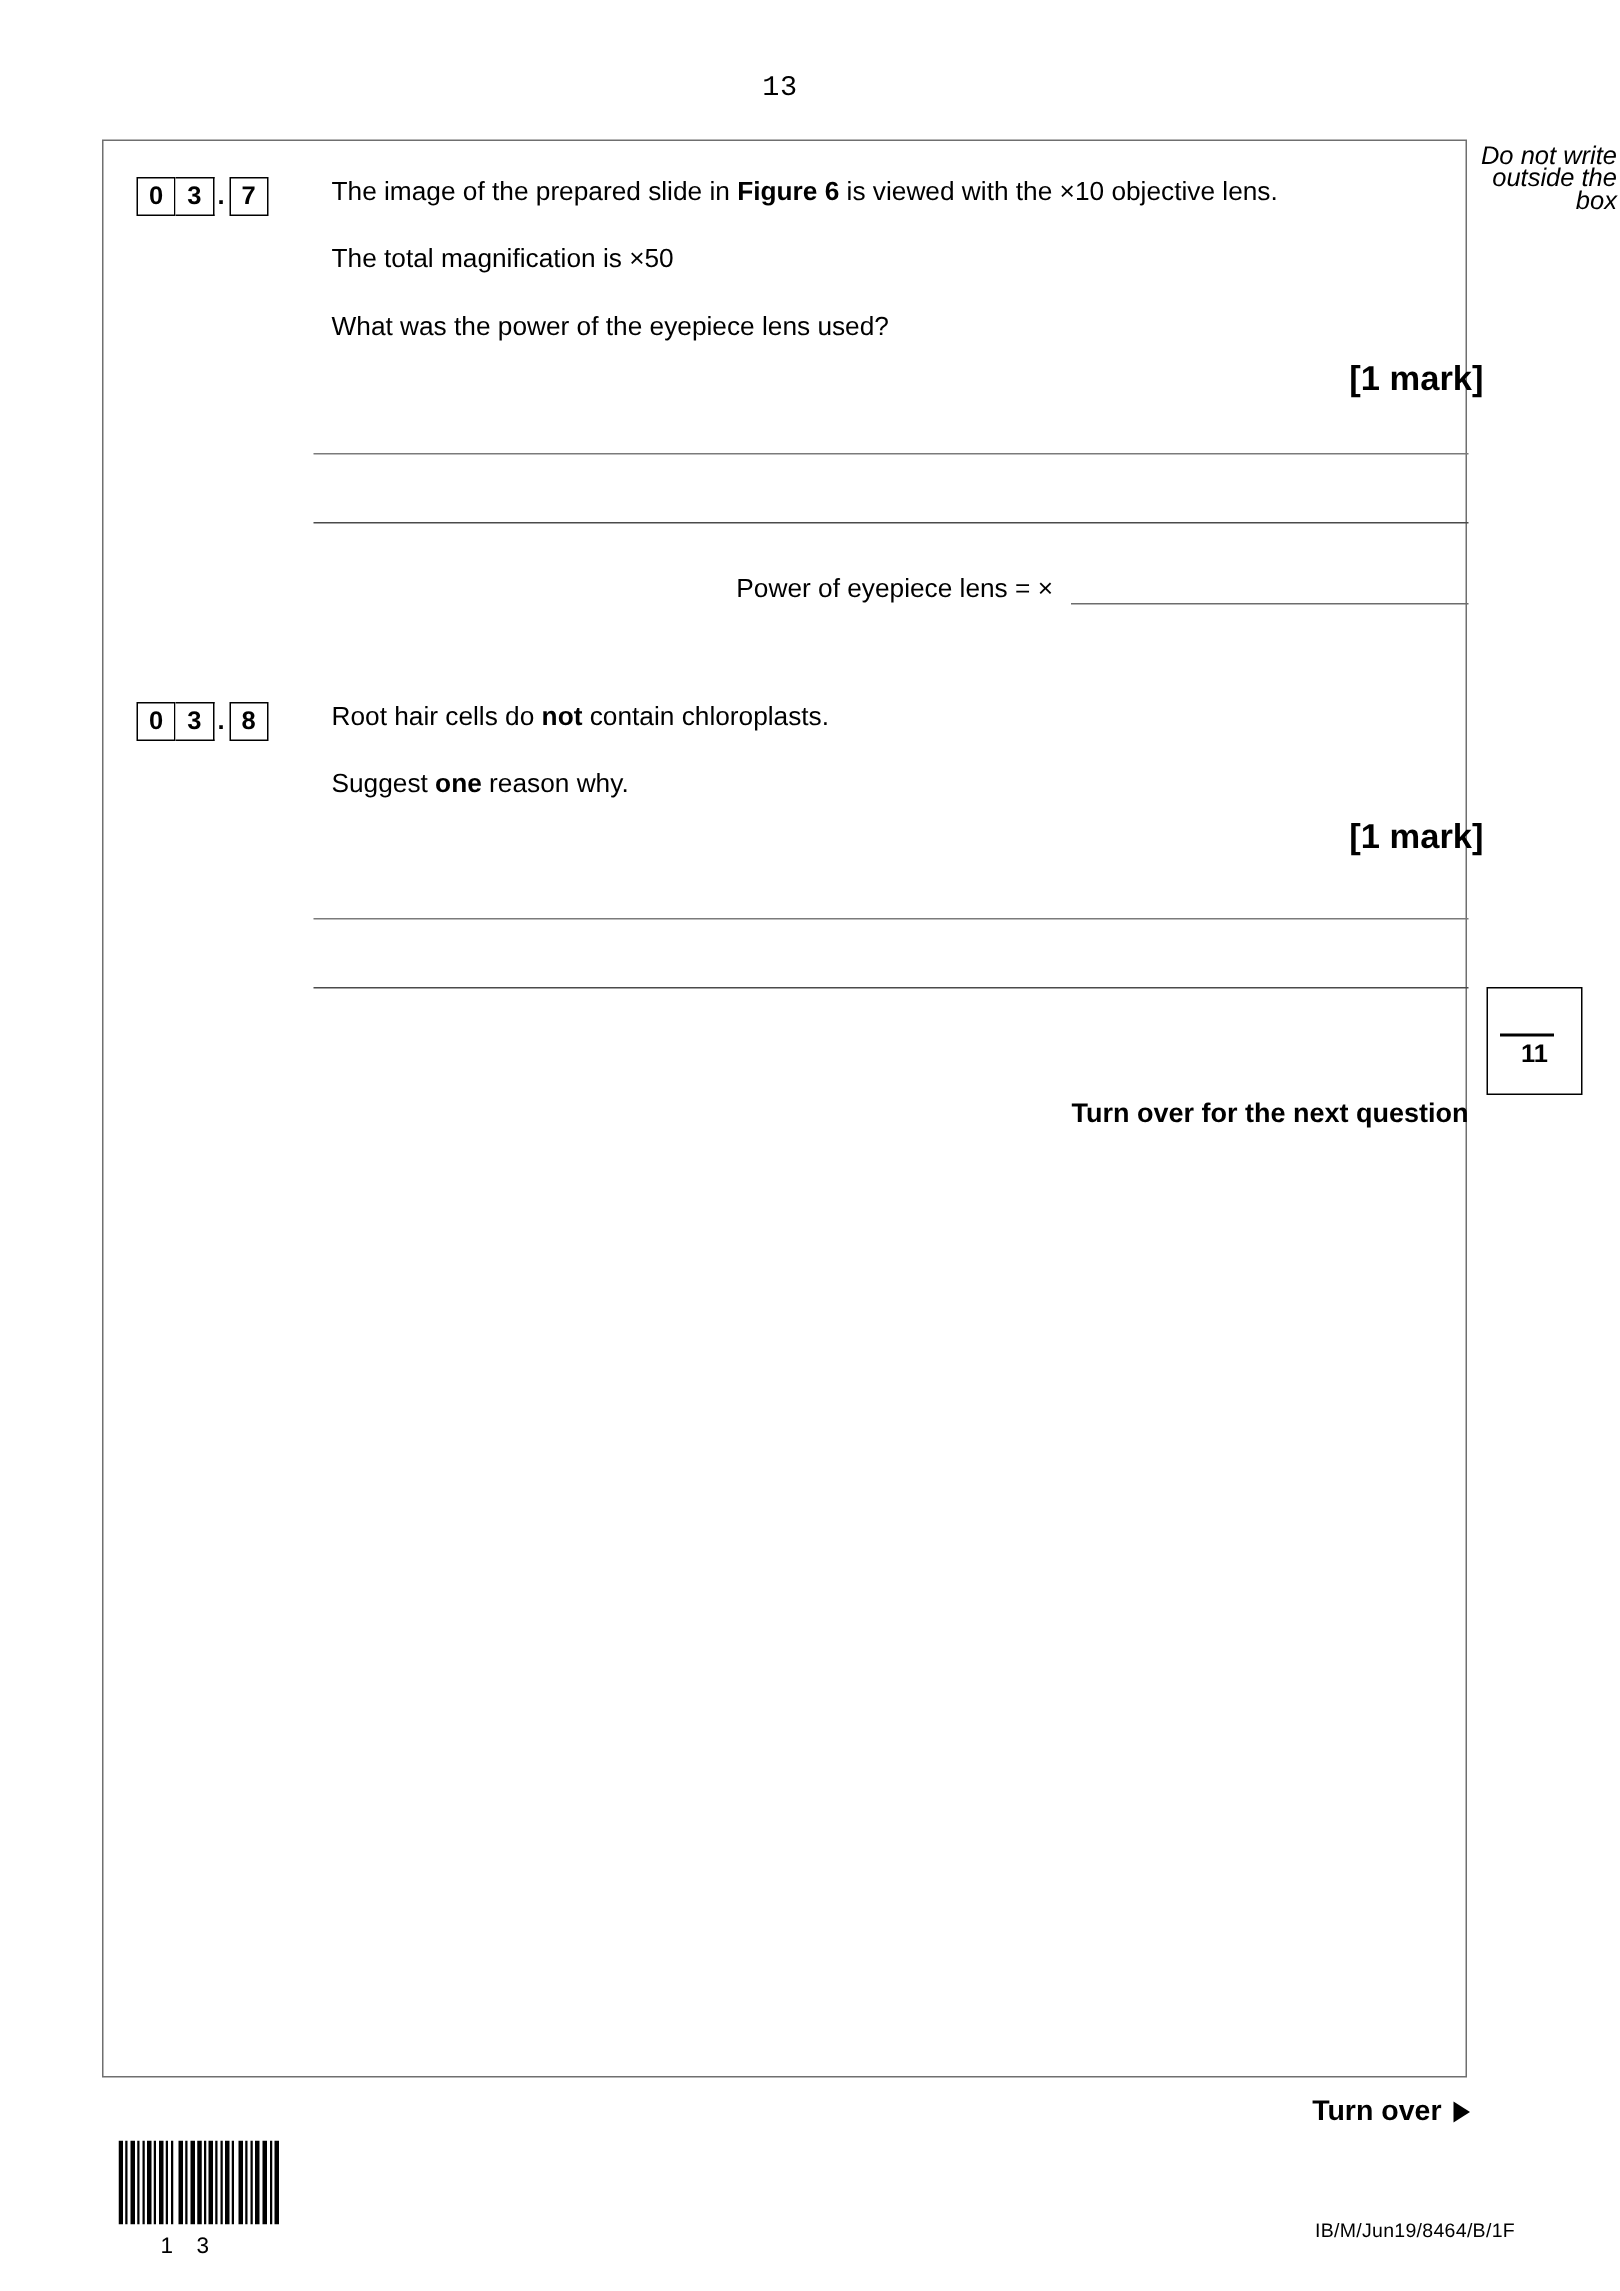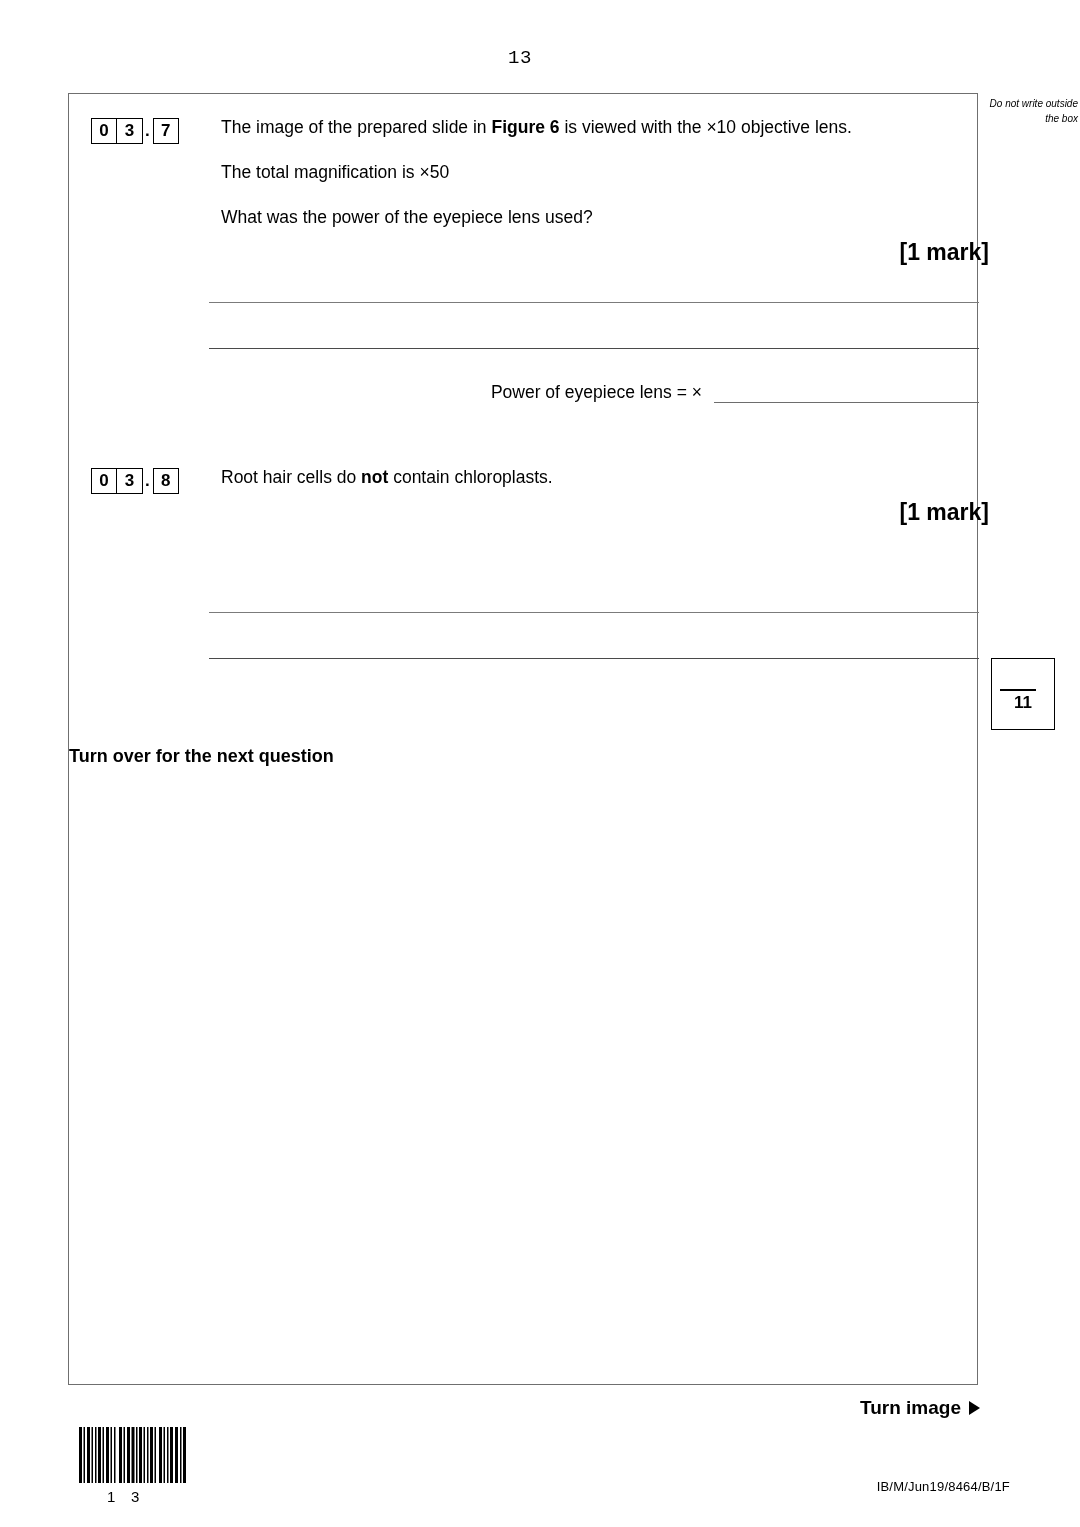--- a/index.html
+++ b/index.html
@@ -41,21 +41,21 @@
   }
 
   
   .margin-note {
     position: absolute;
     left: 986px;
     top: 96px;
     width: 92px;
     text-align: right;
     font-style: italic;
-    font-size: 10px;
+    font-size: 17px;
     line-height: 15px;
     color: #000;
   }
 
   
   .question {
     position: absolute;
     left: 0;
     width: 910px;
   }
@@ -146,23 +146,23 @@
     width: 265px;
     margin-left: 12px;
     border-bottom: 1.1px solid #6d6d6d;
     height: 20px;
   }
 
   
   .turn-next {
     position: absolute;
     left: 0;
-    top: 652px;
+    top: 638px;
     width: 910px;
-    text-align: left;
+    text-align: right;
     font-size: 18px;
     font-weight: bold;
   }
 
   
   .total-box {
     position: absolute;
     left: 991px;
     top: 658px;
     width: 64px;
@@ -280,41 +280,42 @@
 
     <div class="qnum">
       <div class="cell">0</div>
       <div class="cell">3</div>
       <div class="dot">.</div>
       <div class="cell last">8</div>
     </div>
 
     <div class="qbody">
       <div class="qline"><span>Root hair cells do </span><b>not</b><span> contain chloroplasts.</span></div>
+      <div class="qline"><span>Suggest </span><b>one</b><span> reason why.</span></div>
       <div class="marks">[1 mark]</div>
     </div>
   </div>
 
   <div class="answer-lines" style="top:518px;">
     <div class="rule"></div>
     <div class="rule-gap"></div>
     <div class="rule dark"></div>
   </div>
 
   <div class="turn-next">Turn over for the next question</div>
 
 </div>
 
 <div class="total-box">
   <div class="tick"></div>
   <div class="value">11</div>
 </div>
 
 <div class="turn-over">
-  <span>Turn image</span>
+  <span>Turn over</span>
   <span class="arrow"></span>
 </div>
 
 <div class="barcode-wrap">
   <svg class="barcode" viewBox="0 0 108 56" preserveAspectRatio="none">
     <rect x="0" y="0" width="3" height="56" fill="#000"></rect>
     <rect x="4.5" y="0" width="1.5" height="56" fill="#000"></rect>
     <rect x="8" y="0" width="3" height="56" fill="#000"></rect>
     <rect x="12.5" y="0" width="1.5" height="56" fill="#000"></rect>
     <rect x="16" y="0" width="1.5" height="56" fill="#000"></rect>

